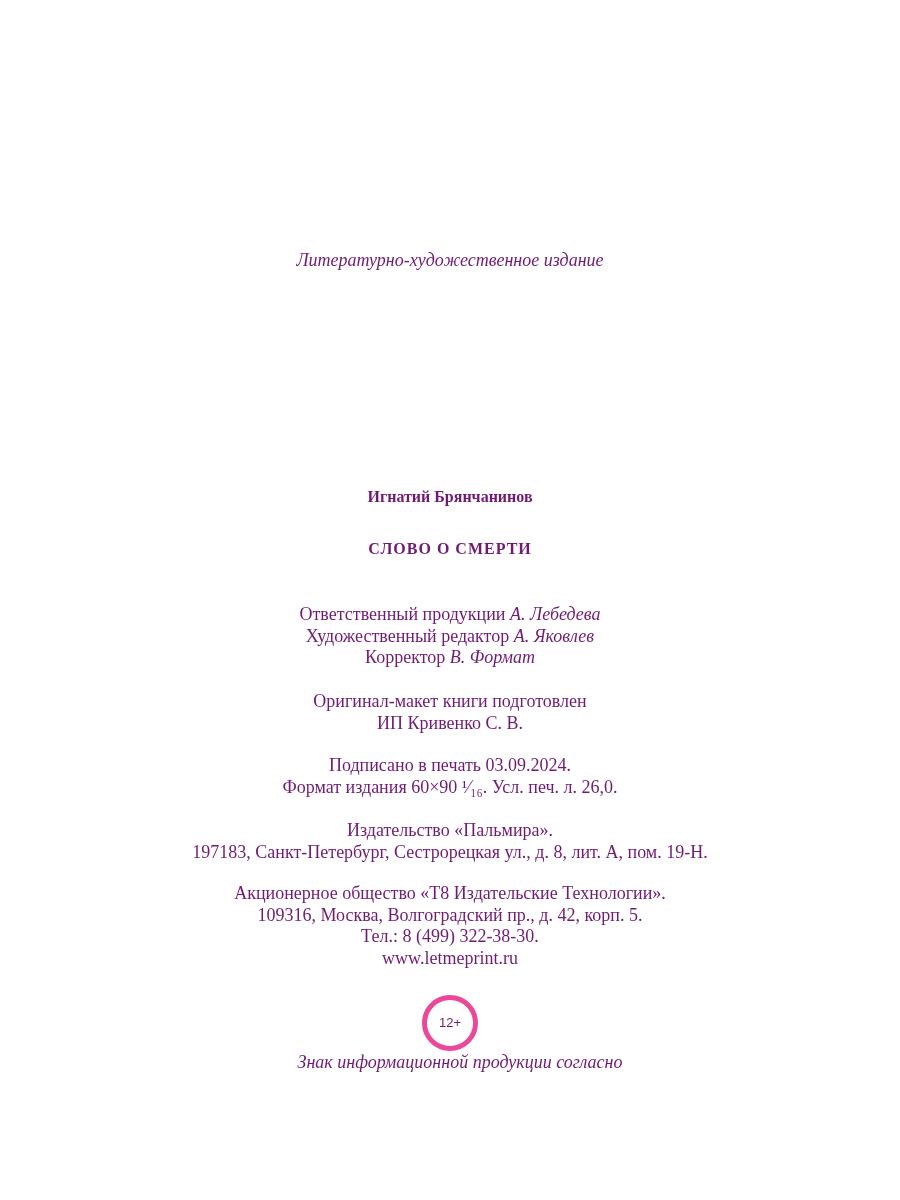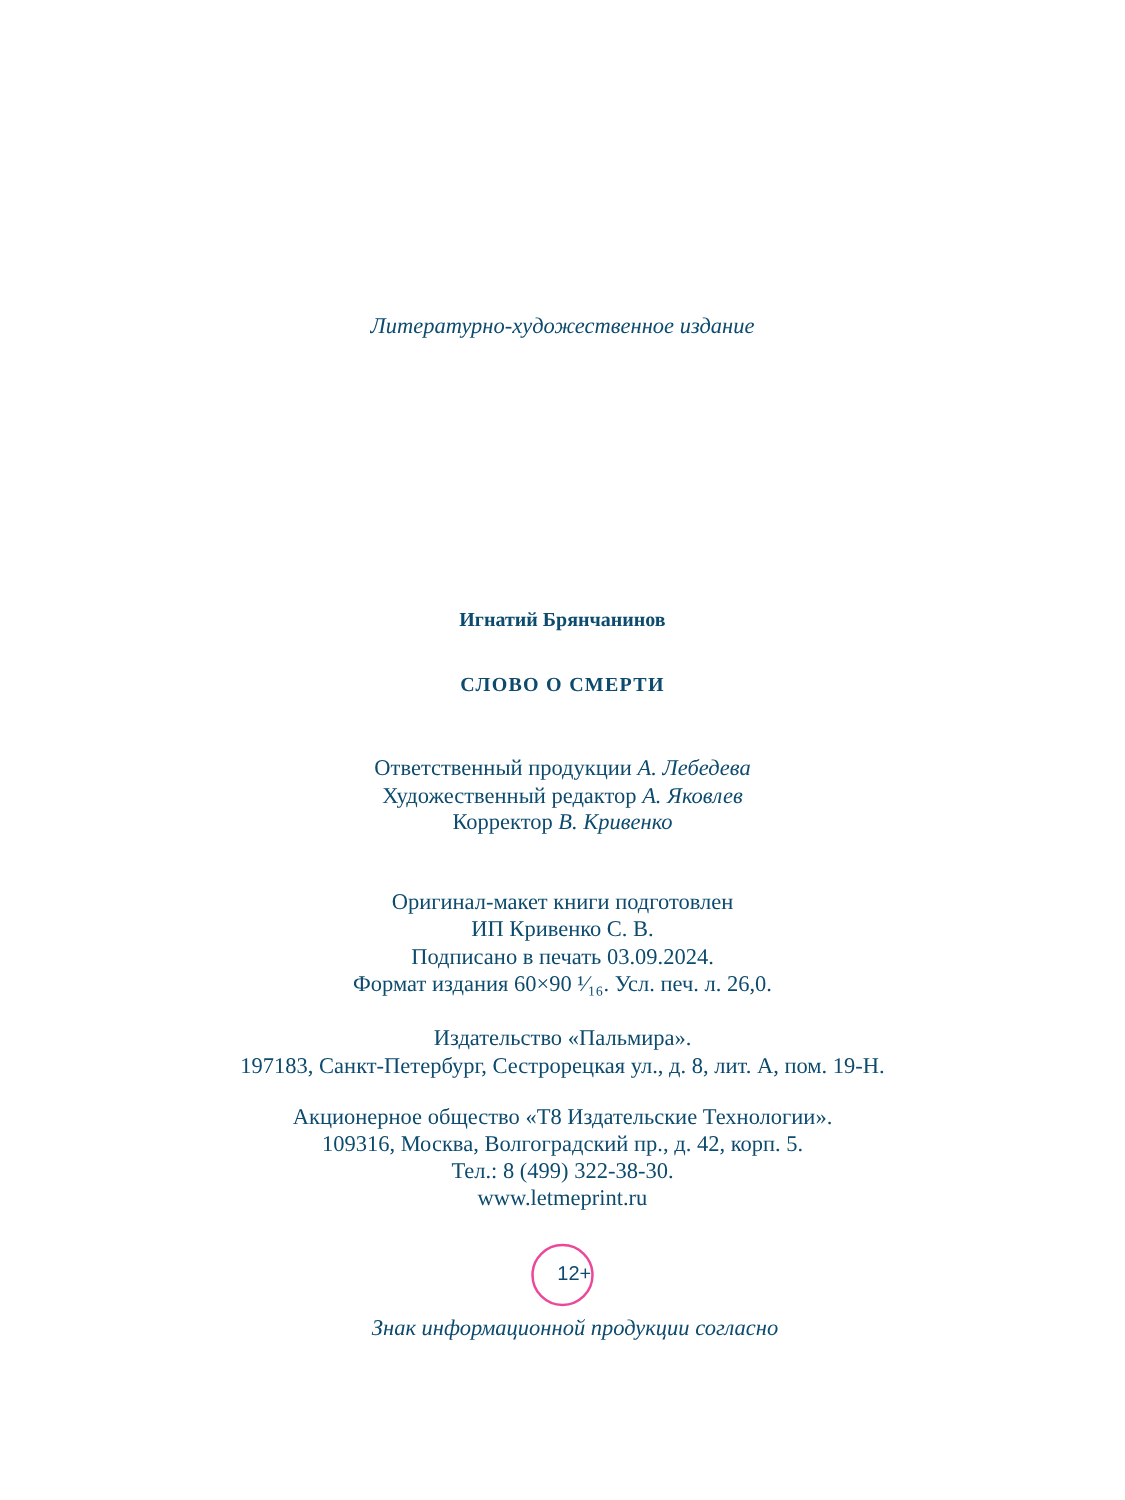--- a/index.html
+++ b/index.html
@@ -6,52 +6,52 @@
     margin: 0;
     padding: 0;
     background: #ffffff;
   }
   .page {
     position: relative;
     width: 900px;
     height: 1200px;
     margin: 0 auto;
     background: #ffffff;
-    color: #0c4a6e;
+    color: #701a75;
     font-family: "Liberation Serif", "DejaVu Serif", serif;
     font-size: 18px;
     overflow: hidden;
   }
   .block {
     position: absolute;
     left: 0;
     right: 0;
     text-align: center;
     line-height: 21.5px;
   }
   .italic { font-style: italic; }
   .edition-note   { top: 250px; }
   .author-name    { top: 486px; font-size: 16px; font-weight: bold; }
   .book-title     { top: 538px; font-size: 16px; font-weight: bold; letter-spacing: 1px; }
   .staff-credits  { top: 604px; }
-  .layout-note    { top: 691px; margin-top: 20px; }
+  .layout-note    { top: 691px; }
   .print-info     { top: 755px; }
   .publisher-info { top: 820px; }
   .printer-info   { top: 883px; }
   .age-badge-wrap { top: 995px; }
   .age-badge {
     display: inline-block;
     width: 46px;
     height: 46px;
-    border: 2px solid #ec4899;
+    border: 5px solid #ec4899;
     border-radius: 50%;
     line-height: 46px;
-    text-align: right;
+    text-align: center;
     font-family: "Liberation Sans", "DejaVu Sans", sans-serif;
-    font-size: 16px;
+    font-size: 13px;
   }
   .age-note { top: 1052px; padding-left: 20px; }
   .staff-line em { }
 </style>
 </head>
 <body>
 
 <div class="page">
 
   <div class="block italic edition-note">Литературно-художественное издание</div>
@@ -64,21 +64,21 @@
     <div class="staff-line">
       <span>Ответственный продукции</span>
       <em>А. Лебедева</em>
     </div>
     <div class="staff-line">
       <span>Художественный редактор</span>
       <em>А. Яковлев</em>
     </div>
     <div class="staff-line">
       <span>Корректор</span>
-      <em>В. Кривенко</em>
+      <em>В. Формат</em>
     </div>
   </div>
 
   <div class="block layout-note">
     <div>Оригинал-макет книги подготовлен</div>
     <div>ИП Кривенко С. В.</div>
   </div>
 
   <div class="block print-info">
     <div>Подписано в печать 03.09.2024.</div>

